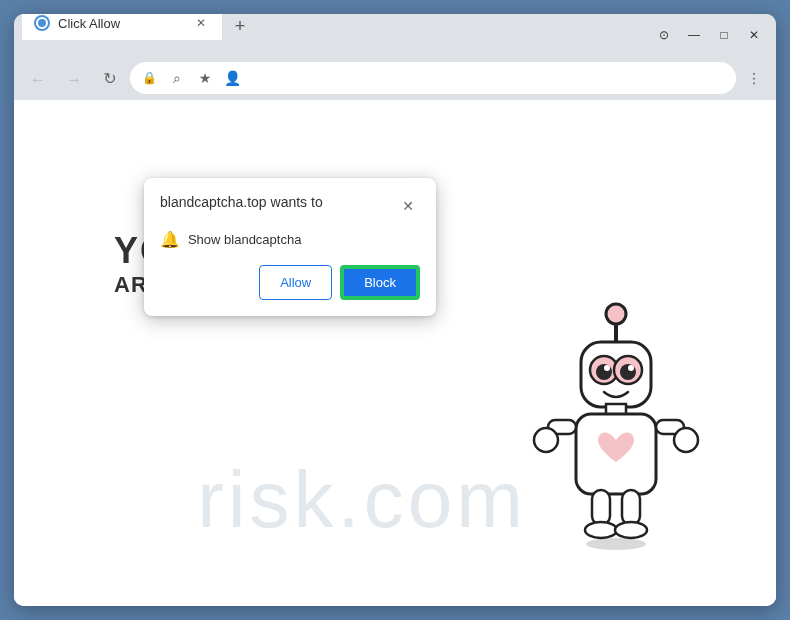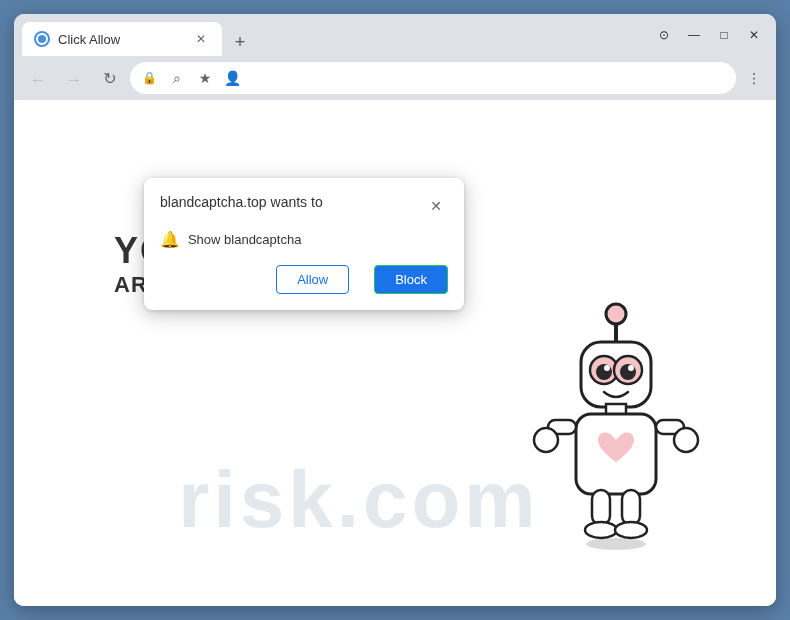--- a/index.html
+++ b/index.html
@@ -24,21 +24,21 @@
       flex-direction: column;
       box-shadow: 0 4px 20px rgba(0,0,0,0.3);
     }
 
     
     .title-bar {
       background: #dee1e6;
       height: 42px;
       display: flex;
       align-items: center;
-      padding: 0 8px;
+      padding: 16px 8px;
       gap: 4px;
     }
 
     .win-btn {
       width: 28px;
       height: 28px;
       border: none;
       background: transparent;
       cursor: pointer;
       display: flex;
@@ -241,21 +241,21 @@
       justify-content: center;
     }
 
     
     .watermark {
       position: absolute;
       bottom: 60px;
       left: 50%;
       transform: translateX(-60%);
       font-size: 80px;
-      font-weight: 700;
+      font-weight: 400;
       color: rgba(200, 210, 220, 0.5);
       letter-spacing: 4px;
       white-space: nowrap;
       user-select: none;
     }
 
     
     .robot-text {
       position: absolute;
       left: 100px;
@@ -282,21 +282,21 @@
       position: absolute;
       right: 60px;
       bottom: 30px;
     }
 
     
     .notification-dialog {
       position: absolute;
       top: 78px;
       left: 130px;
-      width: 320px;
+      width: 292px;
       background: white;
       border-radius: 8px;
       box-shadow: 0 4px 20px rgba(0,0,0,0.25), 0 1px 4px rgba(0,0,0,0.15);
       padding: 16px;
       z-index: 100;
     }
 
     .dialog-header {
       display: flex;
       justify-content: space-between;
@@ -333,38 +333,38 @@
       color: #333;
     }
 
     .bell-icon {
       font-size: 16px;
     }
 
     .dialog-buttons {
       display: flex;
       justify-content: flex-end;
-      gap: 25px;
+      gap: 8px;
     }
 
     .btn-allow {
       padding: 6px 20px;
       background: transparent;
       border: 1px solid #1a73e8;
       border-radius: 4px;
       color: #1a73e8;
       font-size: 13px;
       font-weight: 500;
       cursor: pointer;
     }
 
     .btn-block {
       padding: 6px 20px;
       background: #1a73e8;
-      border: 1px solid #22c55e;
+      border: 4px solid #22c55e;
       border-radius: 4px;
       color: white;
       font-size: 13px;
       font-weight: 500;
       cursor: pointer;
     }
 
     
     .robot-svg {
       width: 200px;

